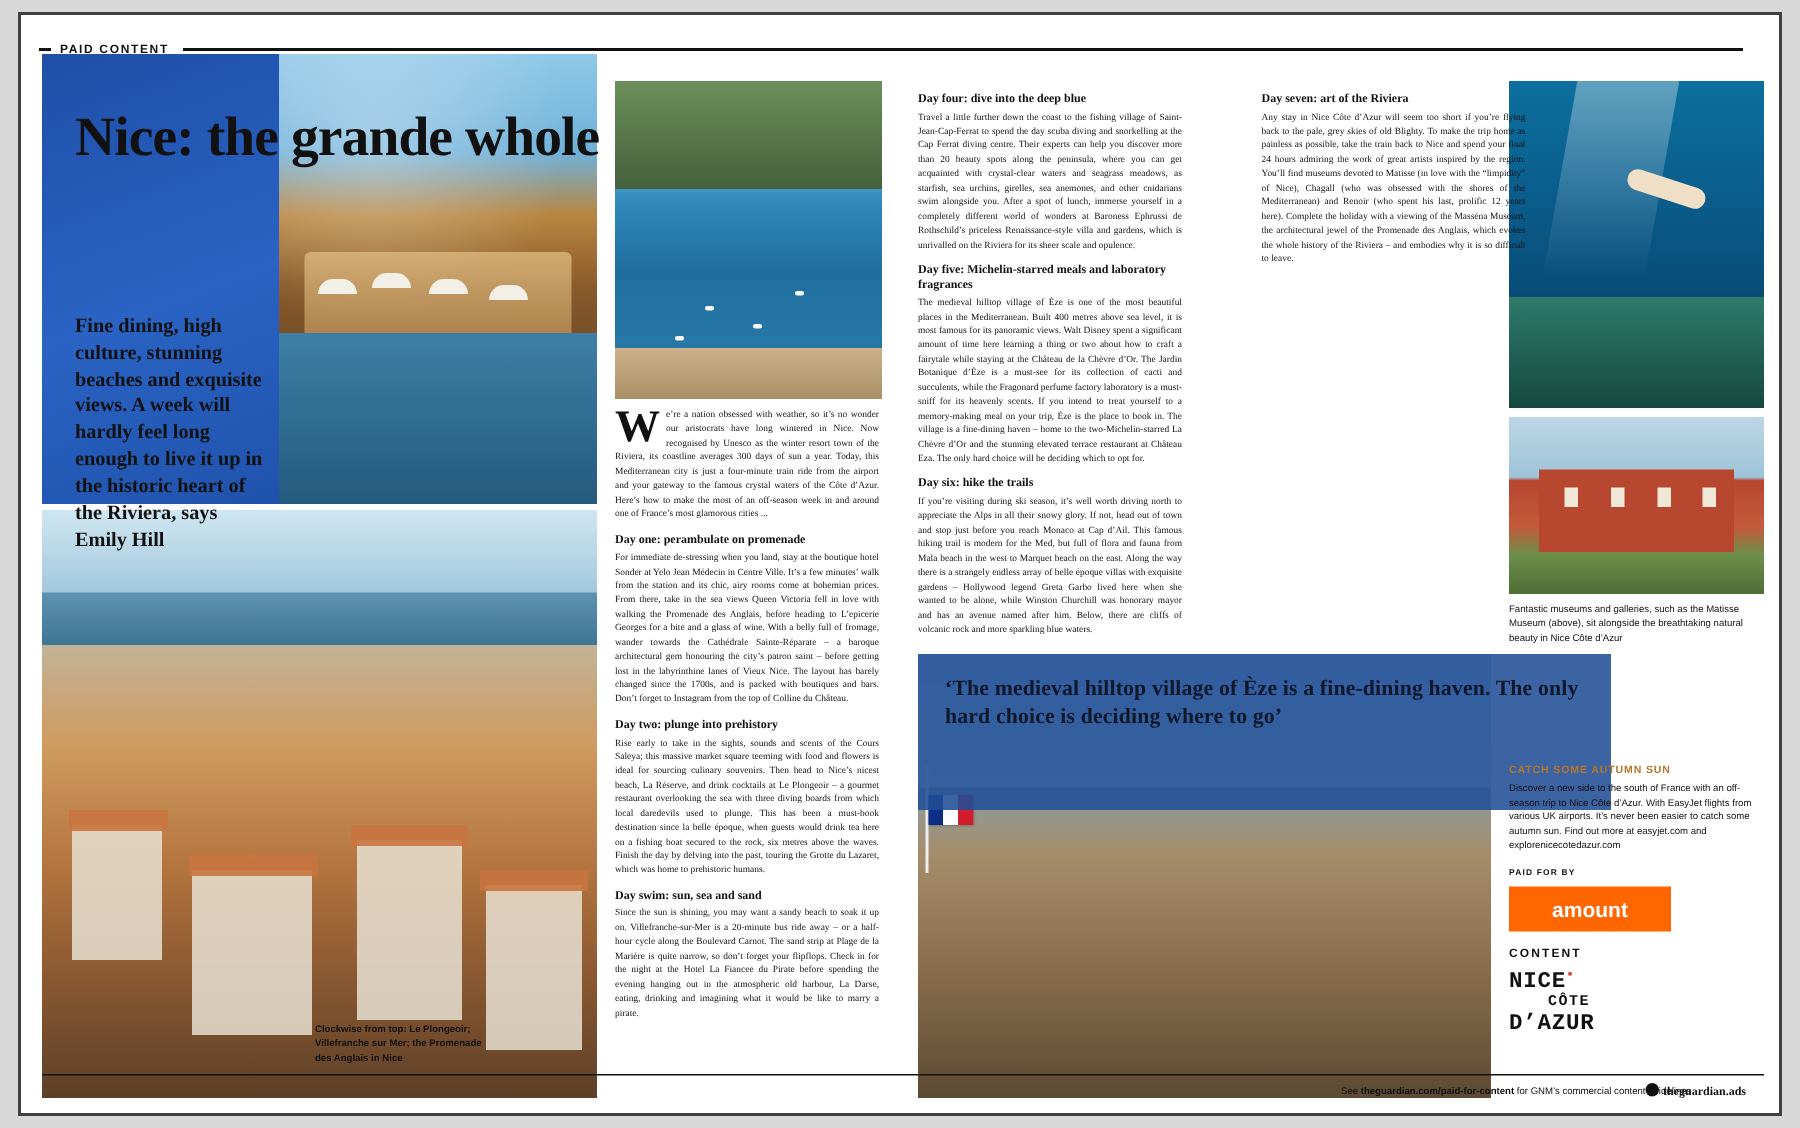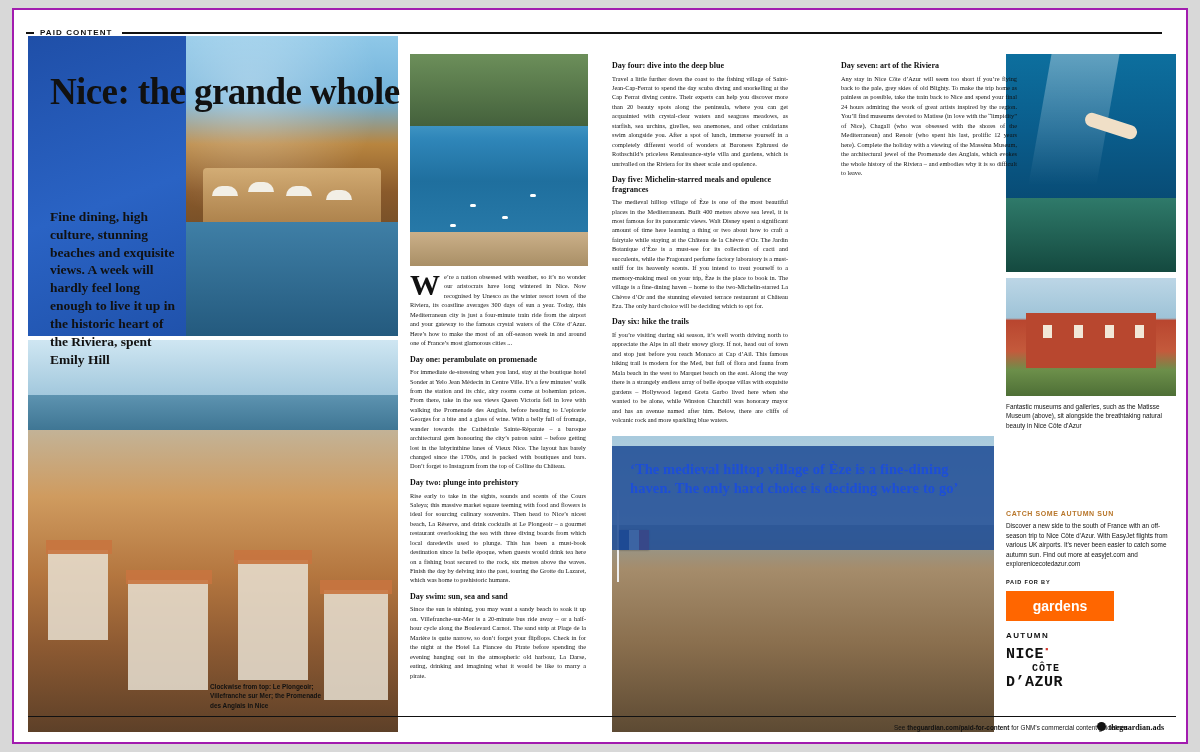--- a/index.html
+++ b/index.html
@@ -5,21 +5,21 @@
   html,body{margin:0;padding:0;}
   body{
     width:1200px;height:752px;
     background:#d8d8d8;
     font-family:"Liberation Serif", serif;
     overflow:hidden;
   }
   .page{
     position:absolute;left:12px;top:8px;width:1176px;height:736px;
     background:#ffffff;
-    border:2px solid #a21caf;
+    border:2px solid #404040;
     box-sizing:border-box;
   }
   
   .paid-label{
     position:absolute;left:26px;top:18px;
     font-family:"Liberation Sans", sans-serif;
     font-size:8px;font-weight:bold;letter-spacing:1.1px;color:#111;
   }
   .top-rule{
     position:absolute;left:108px;top:22px;width:1040px;height:2px;background:#111;
@@ -82,23 +82,23 @@
   .photo-city .roof{position:absolute;background:#c8743f;opacity:.9;}
   .photo-city .bldg{position:absolute;background:#e8e0d2;opacity:.85;}
 
   .photo-eze{
     position:absolute;left:598px;top:426px;width:382px;height:296px;
     background:linear-gradient(180deg,#8fb9cf 0%,#7fa7bd 22%,#a58c6b 45%,#8a6f4e 70%,#5d4a33 100%);
     overflow:hidden;
   }
   .photo-eze .sky{position:absolute;left:0;top:0;width:100%;height:30%;background:linear-gradient(180deg,#a8cadd,#cbd9dd);}
   .quote-box{
-    position:absolute;left:598px;top:436px;width:382px;height:104px;
+    position:absolute;left:598px;top:426px;width:462px;height:104px;
     background:rgba(33,79,150,.88);
-    padding:14px 18px;box-sizing:border-box;color:#1d4ed8;
+    padding:14px 18px;box-sizing:border-box;color:#0f172a;
   }
   .quote-box p{
     margin:0;font-family:"Liberation Serif", serif;font-weight:bold;
     font-size:14.5px;line-height:1.28;letter-spacing:.1px;
   }
   .flag{
     position:absolute;left:605px;top:520px;width:30px;height:20px;
     background:linear-gradient(90deg,#0b2f86 0 33%,#ffffff 33% 66%,#d01c2b 66% 100%);
     box-shadow:0 0 2px rgba(0,0,0,.4);
   }
@@ -272,56 +272,56 @@
     <div class="win" style="left:58%;top:40%;width:9px;height:13px"></div>
     <div class="win" style="left:76%;top:40%;width:9px;height:13px"></div>
   </div>
 
   <div class="caption right">Fantastic museums and galleries, such as the Matisse Museum (above), sit alongside the breathtaking natural beauty in Nice Côte d’Azur</div>
   <div class="caption left">Clockwise from top: Le Plongeoir; Villefranche sur Mer; the Promenade des Anglais in Nice</div>
 
   <div class="headline">
     <div>Nice: the grande whole</div>
   </div>
-  <div class="standfirst">Fine dining, high culture, stunning beaches and exquisite views. A week will hardly feel long enough to live it up in the historic heart of the Riviera, spent Emily Hill</div>
+  <div class="standfirst">Fine dining, high culture, stunning beaches and exquisite views. A week will hardly feel long enough to live it up in the historic heart of the Riviera, says Emily Hill</div>
 
   <div class="col col1">
     <p>
       <span class="dropcap">W</span><span>e’re a nation obsessed with weather, so it’s no wonder our aristocrats have long wintered in Nice. Now recognised by Unesco as the winter resort town of the Riviera, its coastline averages 300 days of sun a year. Today, this Mediterranean city is just a four-minute train ride from the airport and your gateway to the famous crystal waters of the Côte d’Azur. Here’s how to make the most of an off-season week in and around one of France’s most glamorous cities ...</span>
     </p>
     <h3>Day one: perambulate on promenade</h3>
     <p>For immediate de-stressing when you land, stay at the boutique hotel Sonder at Yelo Jean Médecin in Centre Ville. It’s a few minutes’ walk from the station and its chic, airy rooms come at bohemian prices. From there, take in the sea views Queen Victoria fell in love with walking the Promenade des Anglais, before heading to L’epicerie Georges for a bite and a glass of wine. With a belly full of fromage, wander towards the Cathédrale Sainte-Réparate – a baroque architectural gem honouring the city’s patron saint – before getting lost in the labyrinthine lanes of Vieux Nice. The layout has barely changed since the 1700s, and is packed with boutiques and bars. Don’t forget to Instagram from the top of Colline du Château.</p>
     <h3>Day two: plunge into prehistory</h3>
     <p>Rise early to take in the sights, sounds and scents of the Cours Saleya; this massive market square teeming with food and flowers is ideal for sourcing culinary souvenirs. Then head to Nice’s nicest beach, La Réserve, and drink cocktails at Le Plongeoir – a gourmet restaurant overlooking the sea with three diving boards from which local daredevils used to plunge. This has been a must-book destination since la belle époque, when guests would drink tea here on a fishing boat secured to the rock, six metres above the waves. Finish the day by delving into the past, touring the Grotte du Lazaret, which was home to prehistoric humans.</p>
     <h3>Day swim: sun, sea and sand</h3>
     <p>Since the sun is shining, you may want a sandy beach to soak it up on. Villefranche-sur-Mer is a 20-minute bus ride away – or a half-hour cycle along the Boulevard Carnot. The sand strip at Plage de la Marière is quite narrow, so don’t forget your flipflops. Check in for the night at the Hotel La Fiancee du Pirate before spending the evening hanging out in the atmospheric old harbour, La Darse, eating, drinking and imagining what it would be like to marry a pirate.</p>
   </div>
 
   <div class="col col2">
     <h3>Day four: dive into the deep blue</h3>
     <p>Travel a little further down the coast to the fishing village of Saint-Jean-Cap-Ferrat to spend the day scuba diving and snorkelling at the Cap Ferrat diving centre. Their experts can help you discover more than 20 beauty spots along the peninsula, where you can get acquainted with crystal-clear waters and seagrass meadows, as starfish, sea urchins, girelles, sea anemones, and other cnidarians swim alongside you. After a spot of lunch, immerse yourself in a completely different world of wonders at Baroness Ephrussi de Rothschild’s priceless Renaissance-style villa and gardens, which is unrivalled on the Riviera for its sheer scale and opulence.</p>
-    <h3>Day five: Michelin-starred meals and opulence fragrances</h3>
+    <h3>Day five: Michelin-starred meals and laboratory fragrances</h3>
     <p>The medieval hilltop village of Èze is one of the most beautiful places in the Mediterranean. Built 400 metres above sea level, it is most famous for its panoramic views. Walt Disney spent a significant amount of time here learning a thing or two about how to craft a fairytale while staying at the Château de la Chèvre d’Or. The Jardin Botanique d’Èze is a must-see for its collection of cacti and succulents, while the Fragonard perfume factory laboratory is a must-sniff for its heavenly scents. If you intend to treat yourself to a memory-making meal on your trip, Èze is the place to book in. The village is a fine-dining haven – home to the two-Michelin-starred La Chèvre d’Or and the stunning elevated terrace restaurant at Château Eza. The only hard choice will be deciding which to opt for.</p>
     <h3>Day six: hike the trails</h3>
     <p>If you’re visiting during ski season, it’s well worth driving north to appreciate the Alps in all their snowy glory. If not, head out of town and stop just before you reach Monaco at Cap d’Ail. This famous hiking trail is modern for the Med, but full of flora and fauna from Mala beach in the west to Marquet beach on the east. Along the way there is a strangely endless array of belle époque villas with exquisite gardens – Hollywood legend Greta Garbo lived here when she wanted to be alone, while Winston Churchill was honorary mayor and has an avenue named after him. Below, there are cliffs of volcanic rock and more sparkling blue waters.</p>
   </div>
 
   <div class="col col3">
     <h3>Day seven: art of the Riviera</h3>
     <p>Any stay in Nice Côte d’Azur will seem too short if you’re flying back to the pale, grey skies of old Blighty. To make the trip home as painless as possible, take the train back to Nice and spend your final 24 hours admiring the work of great artists inspired by the region. You’ll find museums devoted to Matisse (in love with the “limpidity” of Nice), Chagall (who was obsessed with the shores of the Mediterranean) and Renoir (who spent his last, prolific 12 years here). Complete the holiday with a viewing of the Masséna Museum, the architectural jewel of the Promenade des Anglais, which evokes the whole history of the Riviera – and embodies why it is so difficult to leave.</p>
   </div>
 
   <div class="rail">
     <h4>CATCH SOME AUTUMN SUN</h4>
     <p>Discover a new side to the south of France with an off-season trip to Nice Côte d’Azur. With EasyJet flights from various UK airports. It’s never been easier to catch some autumn sun. Find out more at easyjet.com and explorenicecotedazur.com</p>
     <div class="paidfor">PAID FOR BY</div>
     <div class="easyjet">
-      <span>gardens</span>
+      <span>amount</span>
     </div>
-    <div class="explore">AUTUMN</div>
+    <div class="explore">CONTENT</div>
     <div class="nicelogo">
       <div class="l1"><span>NICE</span><sup>▪</sup></div>
       <div class="l2">CÔTE</div>
       <div class="l3">D’AZUR</div>
     </div>
   </div>
 
   <div class="footer-rule"></div>
   <div class="footer">
     <span>See </span><b>theguardian.com/paid-for-content</b><span> for GNM’s commercial content guidelines</span>

